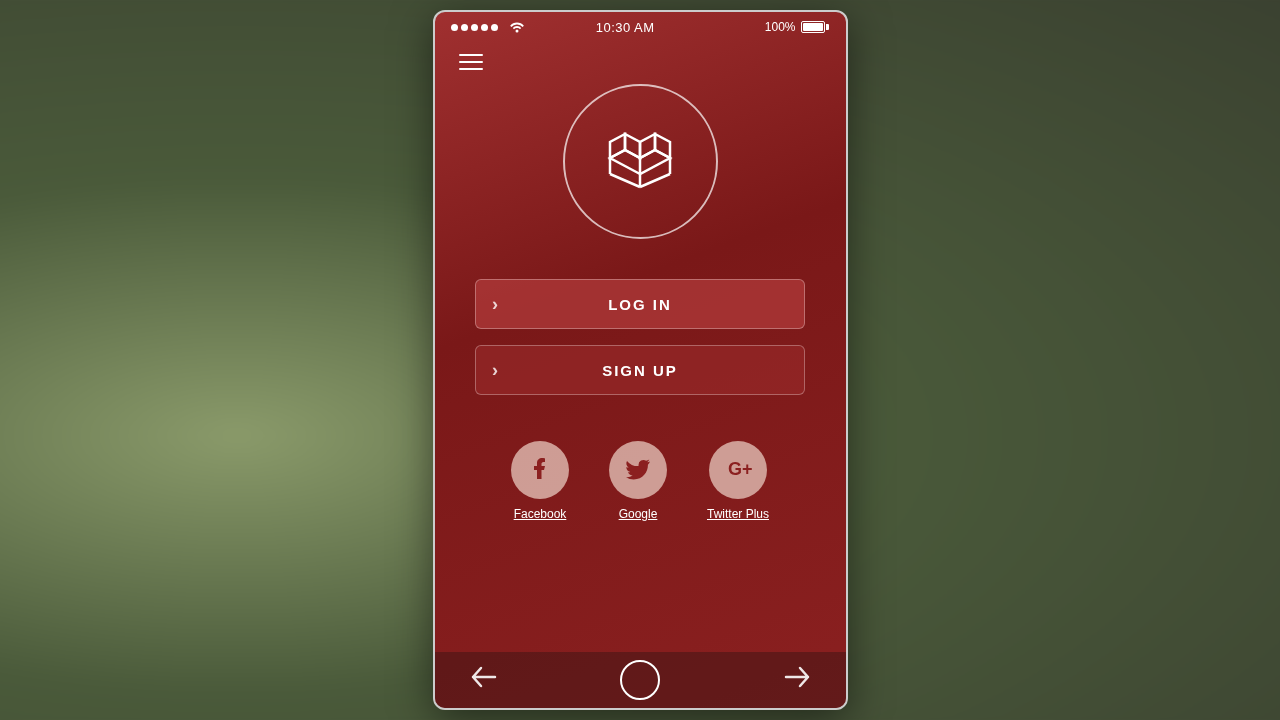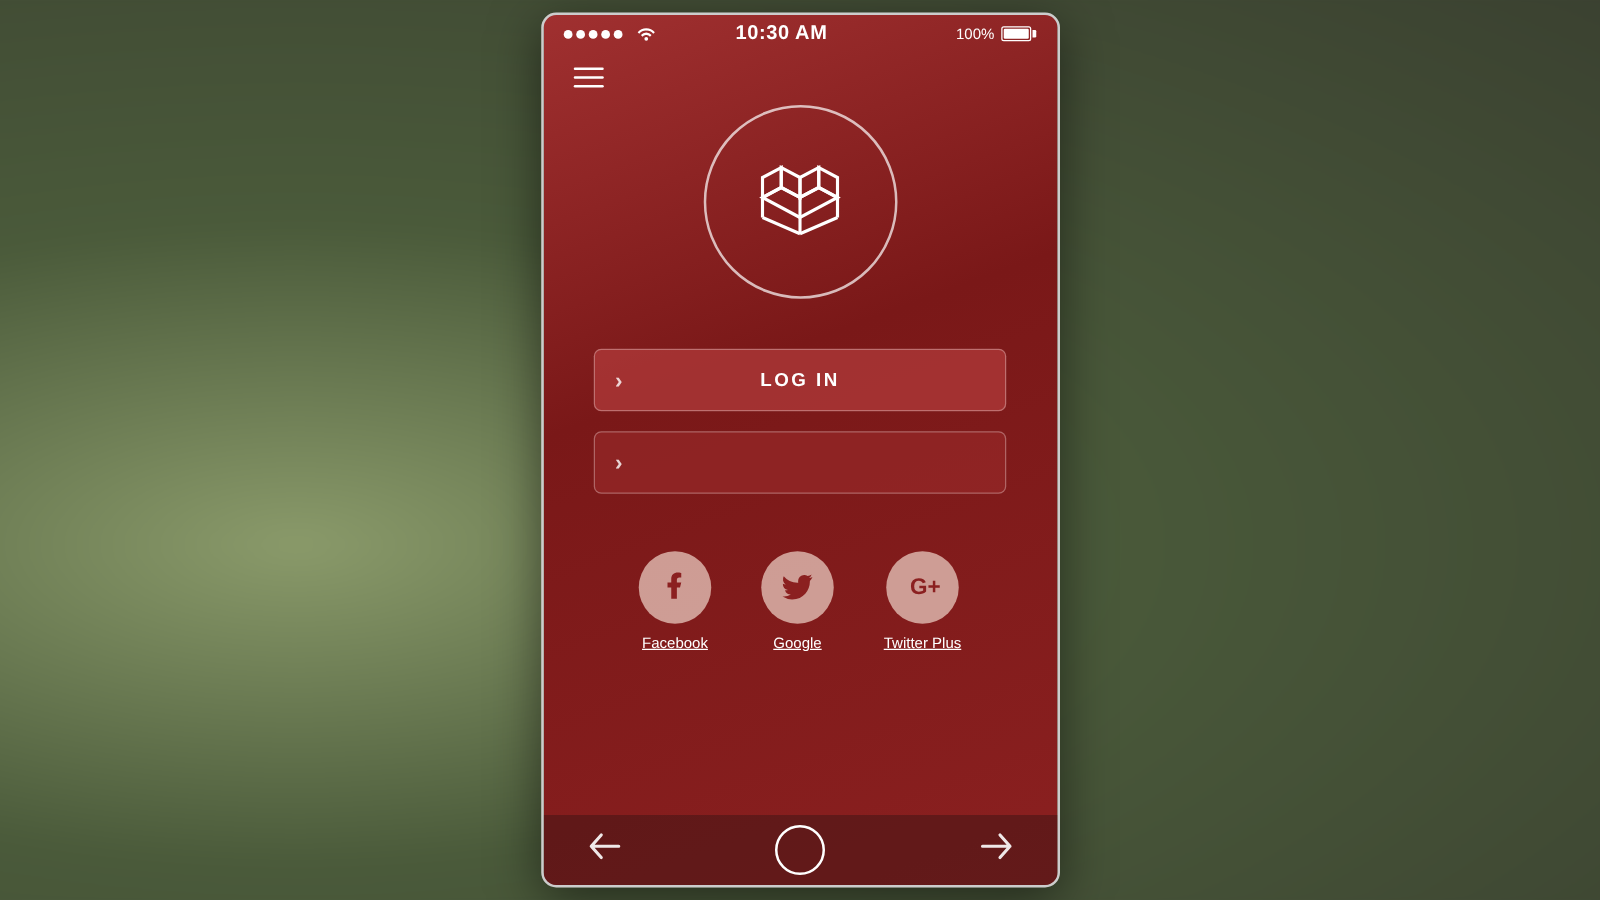--- a/index.html
+++ b/index.html
@@ -68,22 +68,22 @@
     }
 
     .wifi-icon {
       color: white;
       font-size: 14px;
       margin-left: 4px;
     }
 
     .status-time {
       color: white;
-      font-size: 16px;
-      font-weight: 700;
+      font-size: 13px;
+      font-weight: 400;
       letter-spacing: 0.5px;
     }
 
     .status-right {
       display: flex;
       align-items: center;
       gap: 6px;
       margin-left: 40px;
     }
 
@@ -350,20 +350,21 @@
       </svg>
     </div>
 
     <button class="btn-login">
       <span class="btn-arrow">›</span>
       <span class="btn-label">LOG IN</span>
     </button>
 
     <button class="btn-signup">
       <span class="btn-arrow">›</span>
+      <span class="btn-label">SIGN UP</span>
     </button>
 
     <div class="social-section">
       <div class="social-icons">
 
         <div class="social-item">
           <div class="social-circle">
             <svg viewBox="0 0 30 30" fill="none">
               <path d="M16.5 15h2.5l1-4H16.5v-2c0-1 .5-2 2-2H20V3.4S18.7 3 17.4 3C14 3 12 5 12 8v3H9v4h3v9h4.5v-9z" fill="#8b2020"></path>
             </svg>

